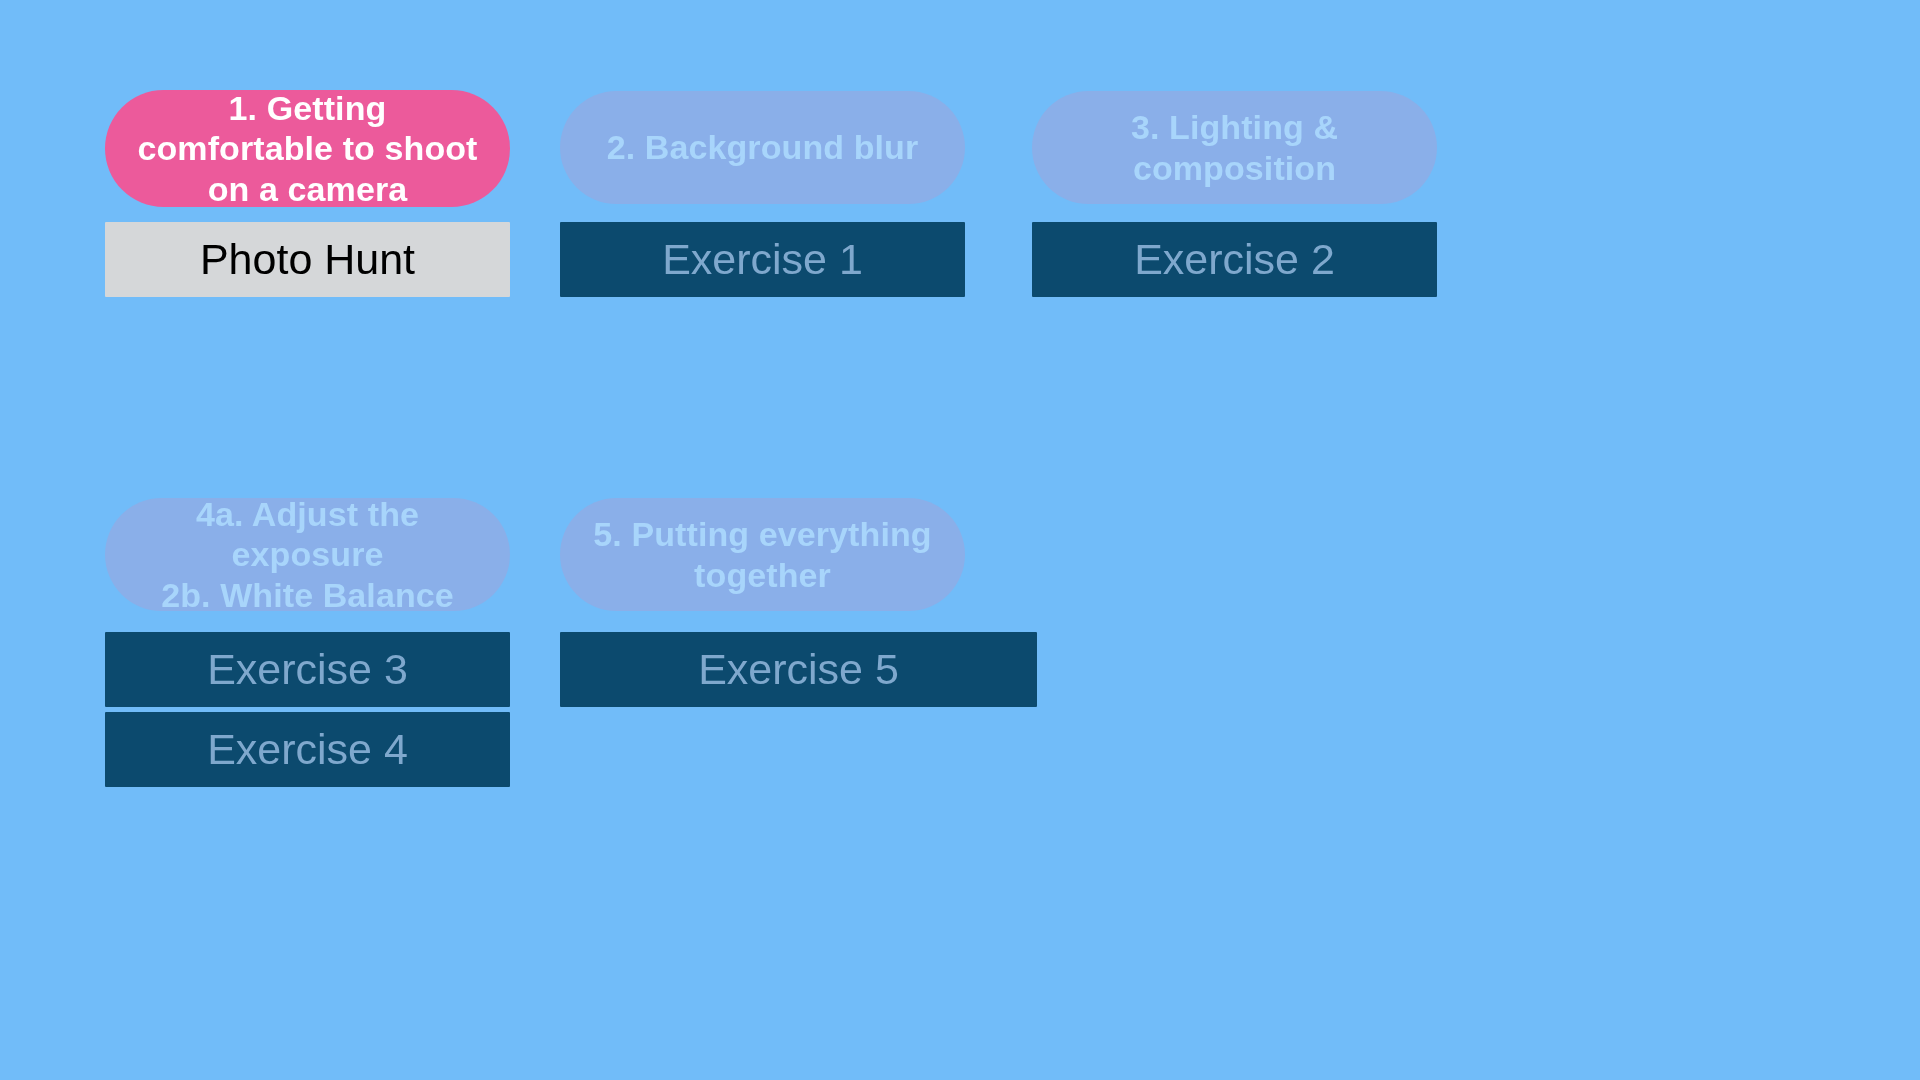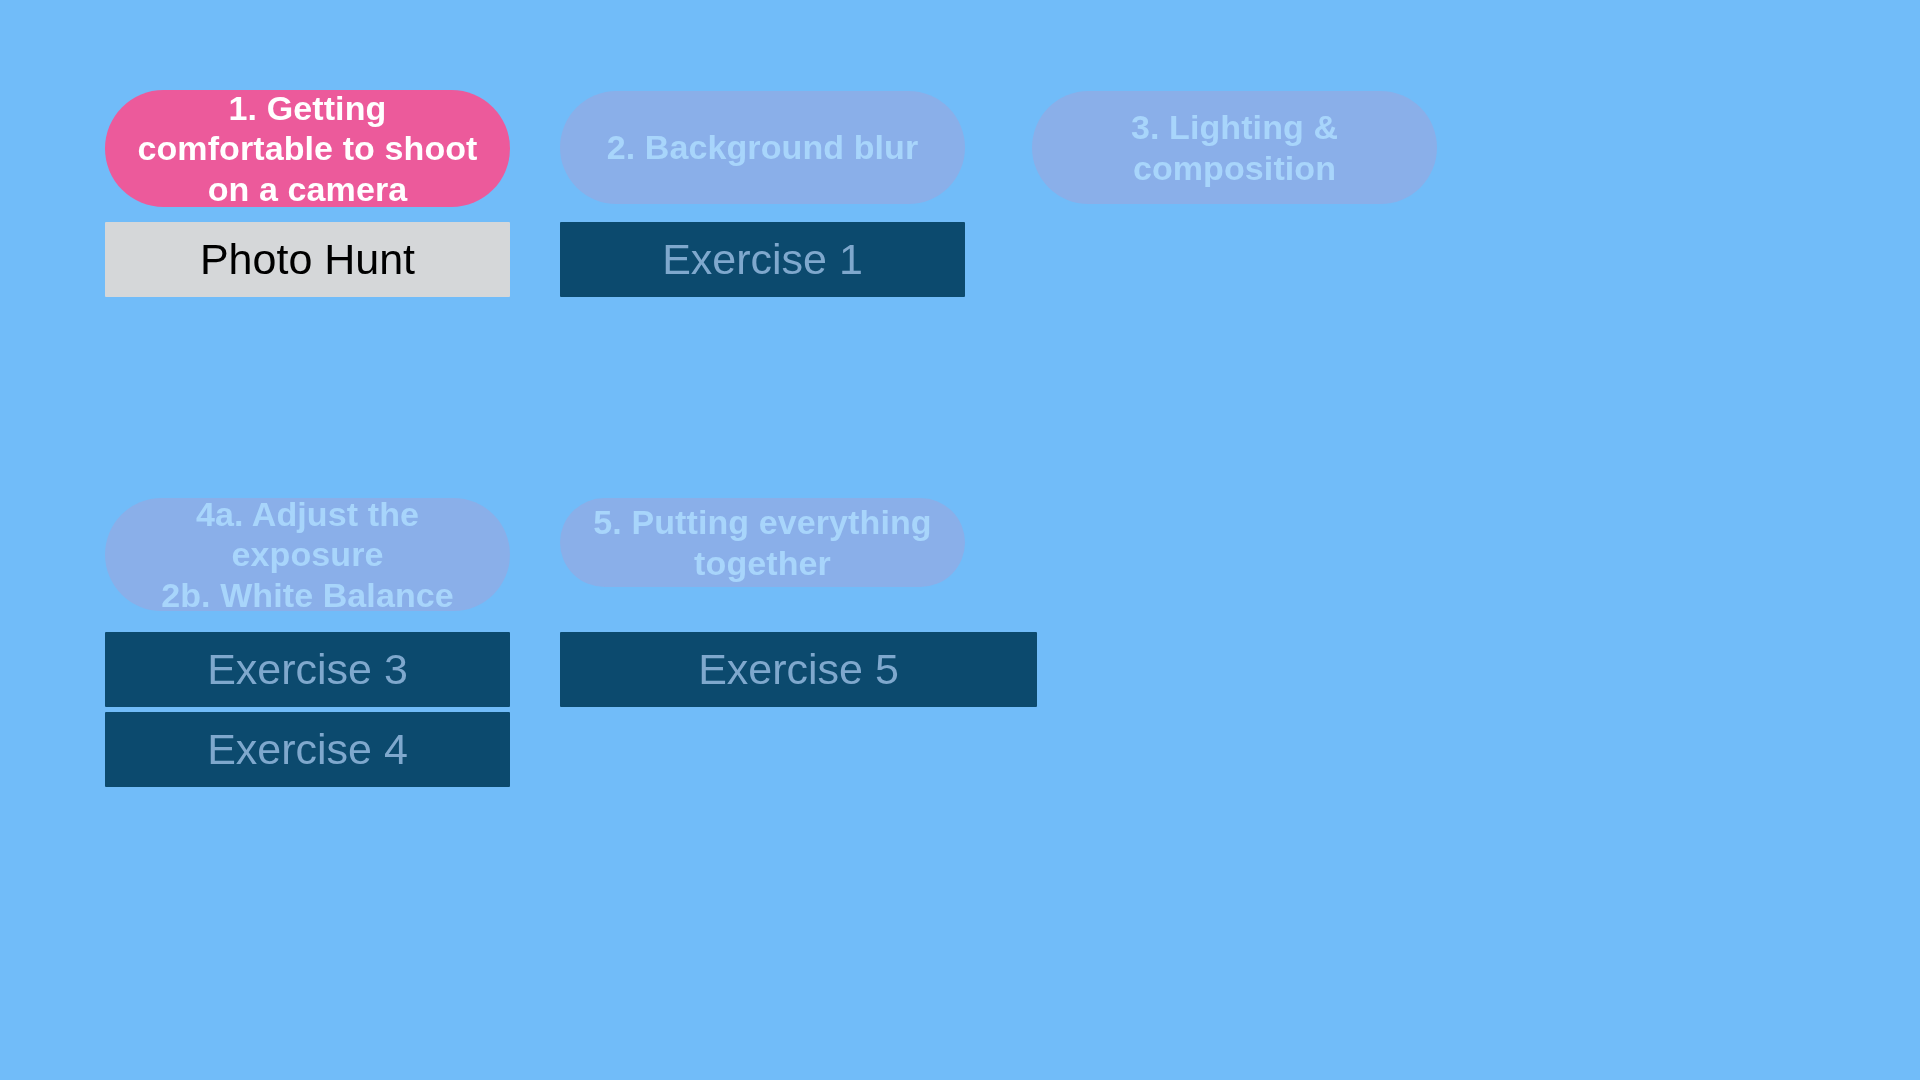--- a/index.html
+++ b/index.html
@@ -83,28 +83,31 @@
     <div class="node module dim" style="left: 560px; top: 91px; width: 405px; height: 113px;">
       <span class="label">2. Background blur</span>
     </div>
     <div class="node module dim" style="left: 1032px; top: 91px; width: 405px; height: 113px;">
       <span class="label">3. Lighting &amp; composition</span>
     </div>
     <div class="node module dim" style="left: 105px; top: 498px; width: 405px; height: 113px;">
       <span class="label">4a. Adjust the exposure
 2b. White Balance</span>
     </div>
-    <div class="node module dim" style="left: 560px; top: 498px; width: 405px; height: 89px;">
+    <div class="node module dim" style="left: 560px; top: 498px; width: 405px; height: 113px;">
       <span class="label">5. Putting everything together</span>
     </div>
     <div class="node bar active" style="left: 105px; top: 222px; width: 405px; height: 75px;">
       <span class="label">Photo Hunt</span>
     </div>
     <div class="node bar dim" style="left: 560px; top: 222px; width: 405px; height: 75px;">
       <span class="label">Exercise 1</span>
+    </div>
+    <div class="node bar dim" style="left: 1032px; top: 222px; width: 405px; height: 75px;">
+      <span class="label">Exercise 2</span>
     </div>
     <div class="node bar dim" style="left: 105px; top: 632px; width: 405px; height: 75px;">
       <span class="label">Exercise 3</span>
     </div>
     <div class="node bar dim" style="left: 105px; top: 712px; width: 405px; height: 75px; align-items: center;">
       <span class="label">Exercise 4</span>
     </div>
     <div class="node bar dim" style="left: 560px; top: 632px; width: 477px; height: 75px; justify-content: flex-end;">
       <span class="label">Exercise 5</span>
     </div>

